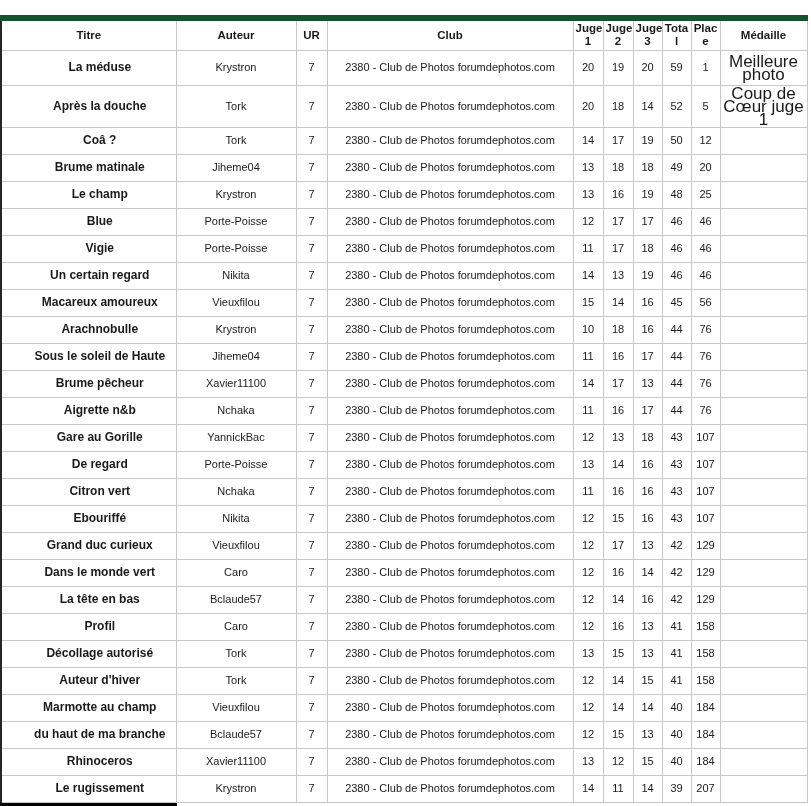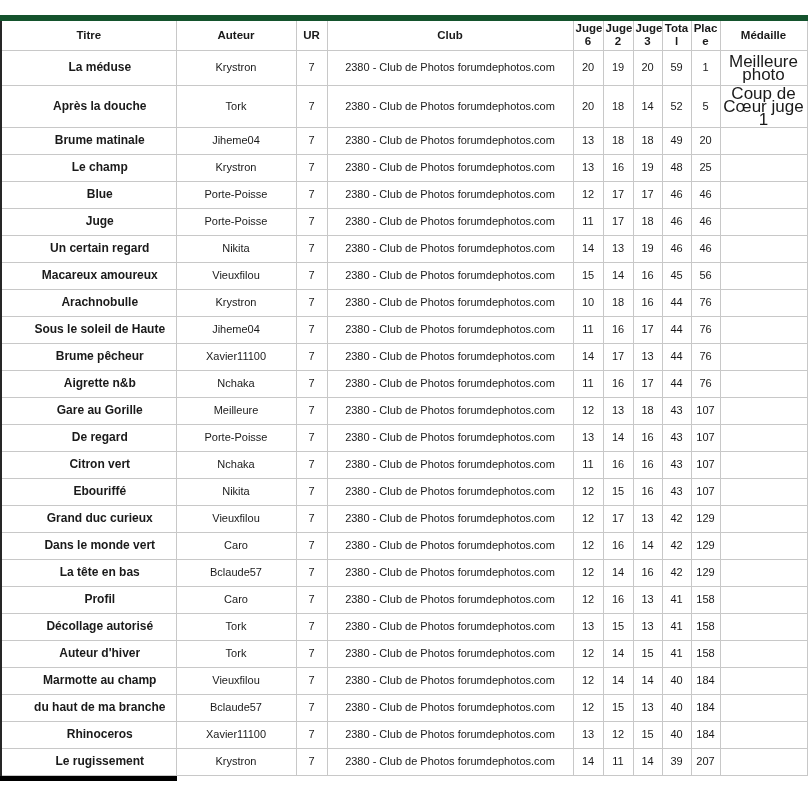--- a/index.html
+++ b/index.html
@@ -78,21 +78,21 @@
       <col style="width:29px">
       <col style="width:29px">
       <col style="width:87px">
     </colgroup>
     <thead>
       <tr>
         <th>Titre</th>
         <th>Auteur</th>
         <th>UR</th>
         <th>Club</th>
-        <th>Juge 6</th>
+        <th>Juge 1</th>
         <th>Juge 2</th>
         <th>Juge 3</th>
         <th class="narrow">Total</th>
         <th class="narrow">Place</th>
         <th>Médaille</th>
       </tr>
     </thead>
     <tbody>
         <tr class="r0">
           <td class="titre">La méduse</td>
@@ -112,20 +112,32 @@
           <td>7</td>
           <td class="club">2380 - Club de Photos forumdephotos.com</td>
           <td>20</td>
           <td>18</td>
           <td>14</td>
           <td>52</td>
           <td>5</td>
           <td class="medaille">Coup de Cœur juge 1</td>
         </tr>
         <tr>
+          <td class="titre">Coâ ?</td>
+          <td>Tork</td>
+          <td>7</td>
+          <td class="club">2380 - Club de Photos forumdephotos.com</td>
+          <td>14</td>
+          <td>17</td>
+          <td>19</td>
+          <td>50</td>
+          <td>12</td>
+          <td class="medaille"></td>
+        </tr>
+        <tr>
           <td class="titre">Brume matinale</td>
           <td>Jiheme04</td>
           <td>7</td>
           <td class="club">2380 - Club de Photos forumdephotos.com</td>
           <td>13</td>
           <td>18</td>
           <td>18</td>
           <td>49</td>
           <td>20</td>
           <td class="medaille"></td>
@@ -148,21 +160,21 @@
           <td>7</td>
           <td class="club">2380 - Club de Photos forumdephotos.com</td>
           <td>12</td>
           <td>17</td>
           <td>17</td>
           <td>46</td>
           <td>46</td>
           <td class="medaille"></td>
         </tr>
         <tr>
-          <td class="titre">Juge</td>
+          <td class="titre">Vigie</td>
           <td>Porte-Poisse</td>
           <td>7</td>
           <td class="club">2380 - Club de Photos forumdephotos.com</td>
           <td>11</td>
           <td>17</td>
           <td>18</td>
           <td>46</td>
           <td>46</td>
           <td class="medaille"></td>
         </tr>
@@ -233,21 +245,21 @@
           <td class="club">2380 - Club de Photos forumdephotos.com</td>
           <td>11</td>
           <td>16</td>
           <td>17</td>
           <td>44</td>
           <td>76</td>
           <td class="medaille"></td>
         </tr>
         <tr>
           <td class="titre">Gare au Gorille</td>
-          <td>Meilleure</td>
+          <td>YannickBac</td>
           <td>7</td>
           <td class="club">2380 - Club de Photos forumdephotos.com</td>
           <td>12</td>
           <td>13</td>
           <td>18</td>
           <td>43</td>
           <td>107</td>
           <td class="medaille"></td>
         </tr>
         <tr>

